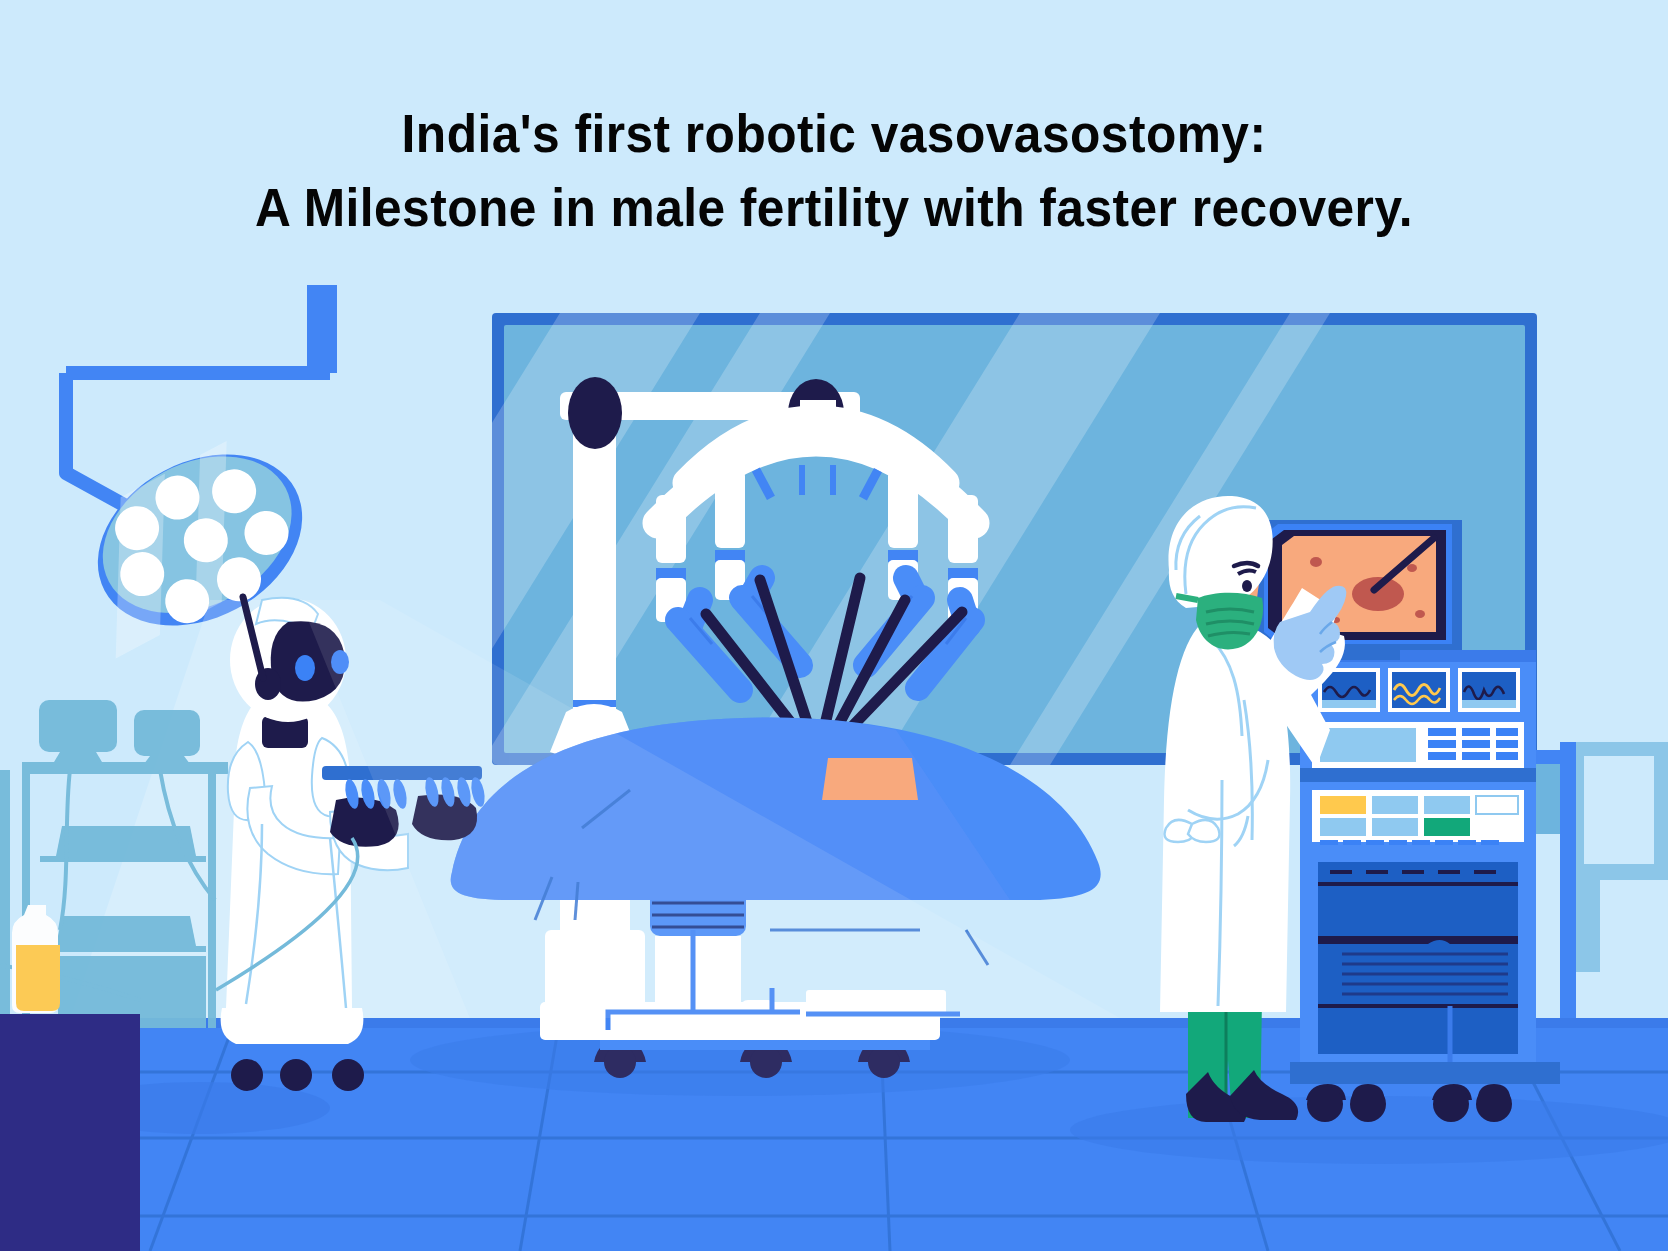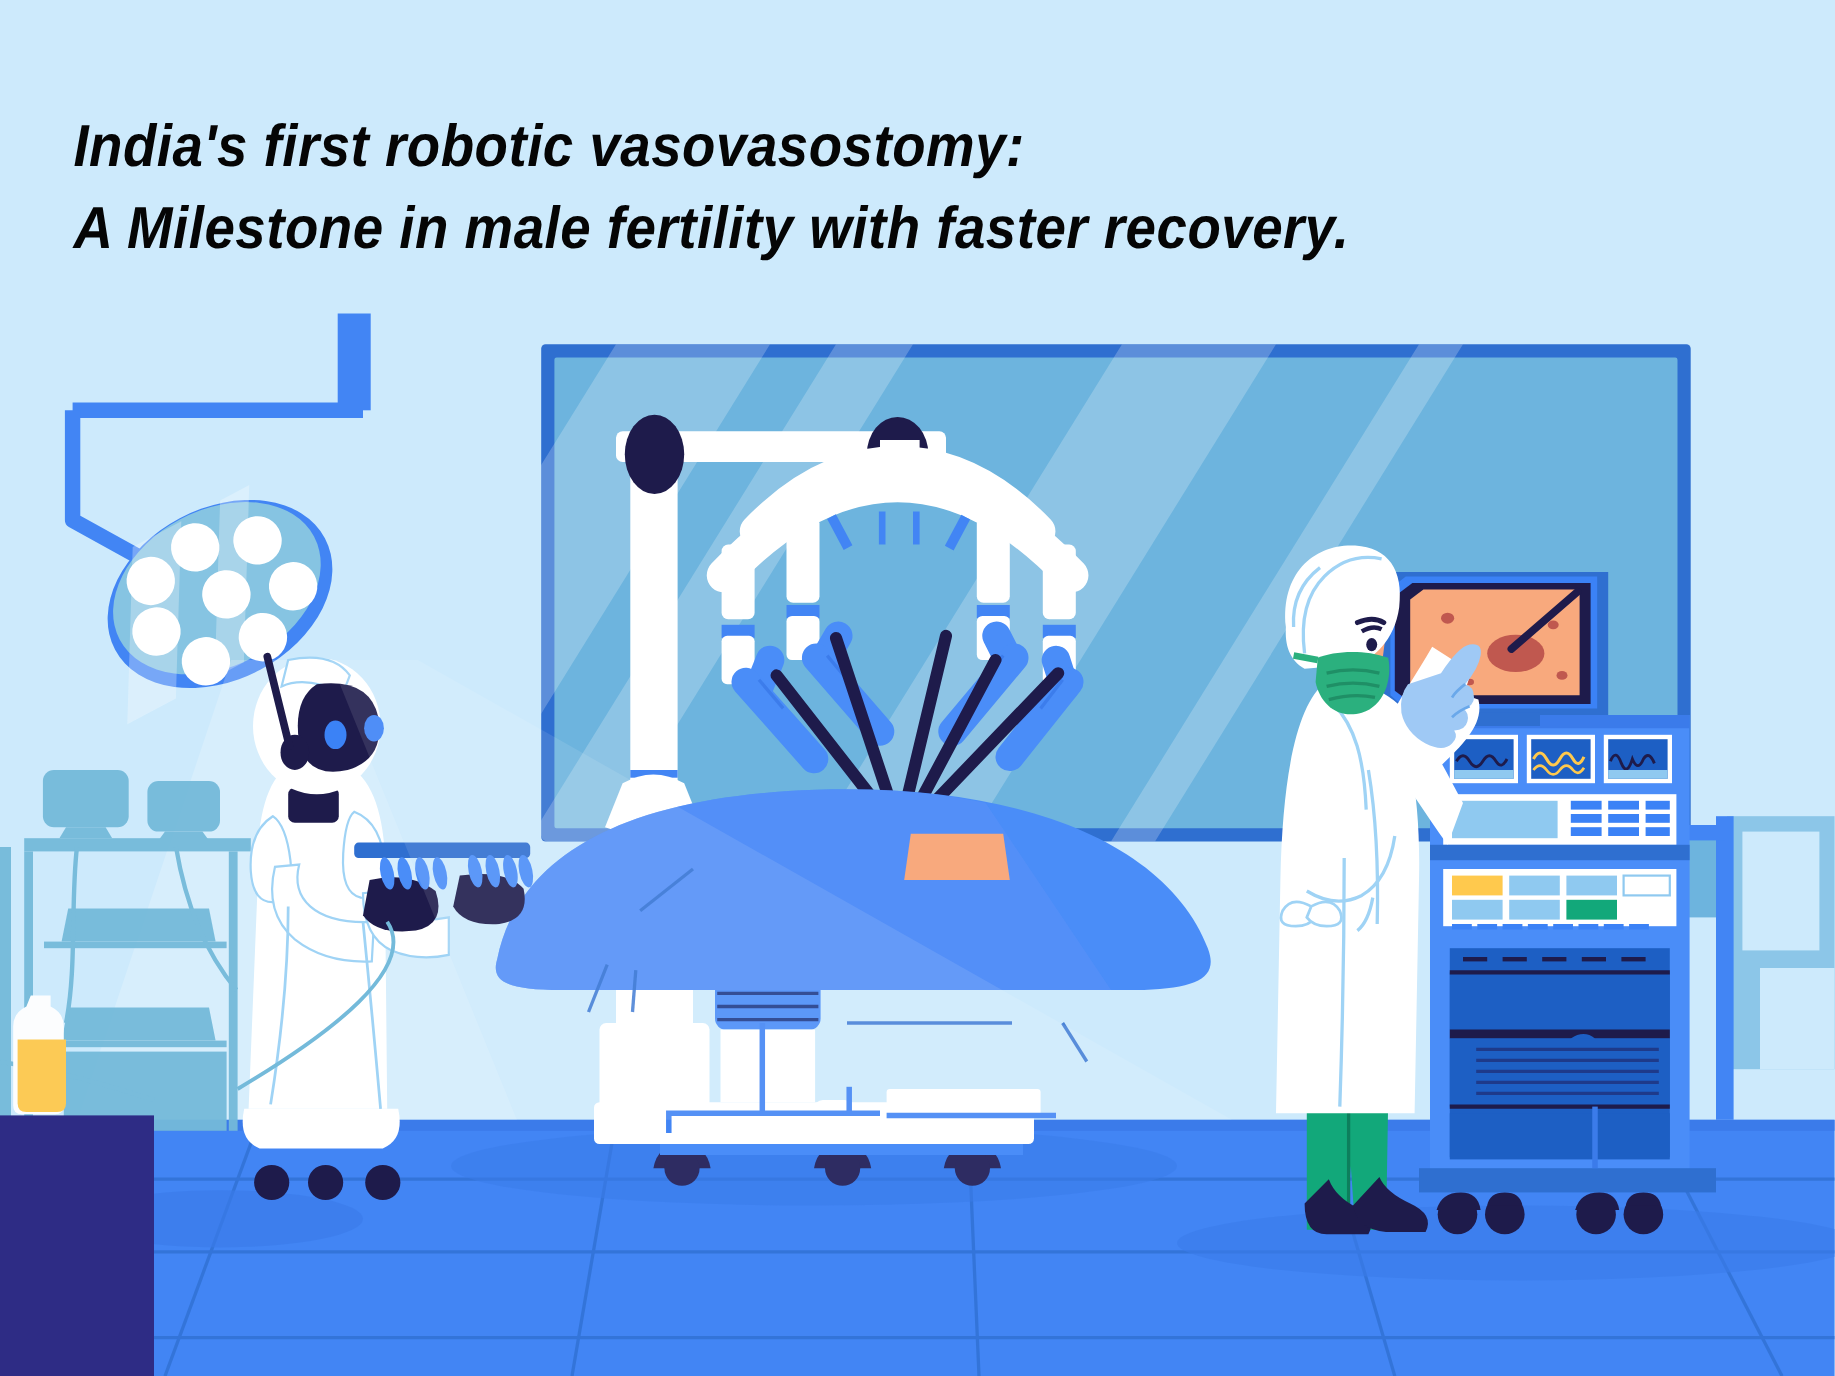--- a/index.html
+++ b/index.html
@@ -4,22 +4,22 @@
 <style>
   html,body{margin:0;padding:0;}
   body{
     width:1668px;height:1251px;overflow:hidden;
     font-family:"Liberation Sans", sans-serif;
     background:#cdeafc;
   }
   #stage{position:relative;width:1668px;height:1251px;overflow:hidden;background:#cdeafc;}
   svg.scene{position:absolute;inset:0;width:1668px;height:1251px;display:block;}
   .title-wrap{
-    position:absolute;left:0;top:96px;width:1668px;text-align:left;
-    z-index:40;pointer-events:none;font-style:italic;
+    position:absolute;left:0;top:96px;width:1668px;text-align:center;
+    z-index:40;pointer-events:none;
   }
   .title-line{
     font-family:"Liberation Sans", sans-serif;
     font-weight:700;
     color:#050505;
     font-size:54px;
     line-height:74px;
     letter-spacing:0.5px;
     transform:scaleX(0.92);
     white-space:nowrap;

